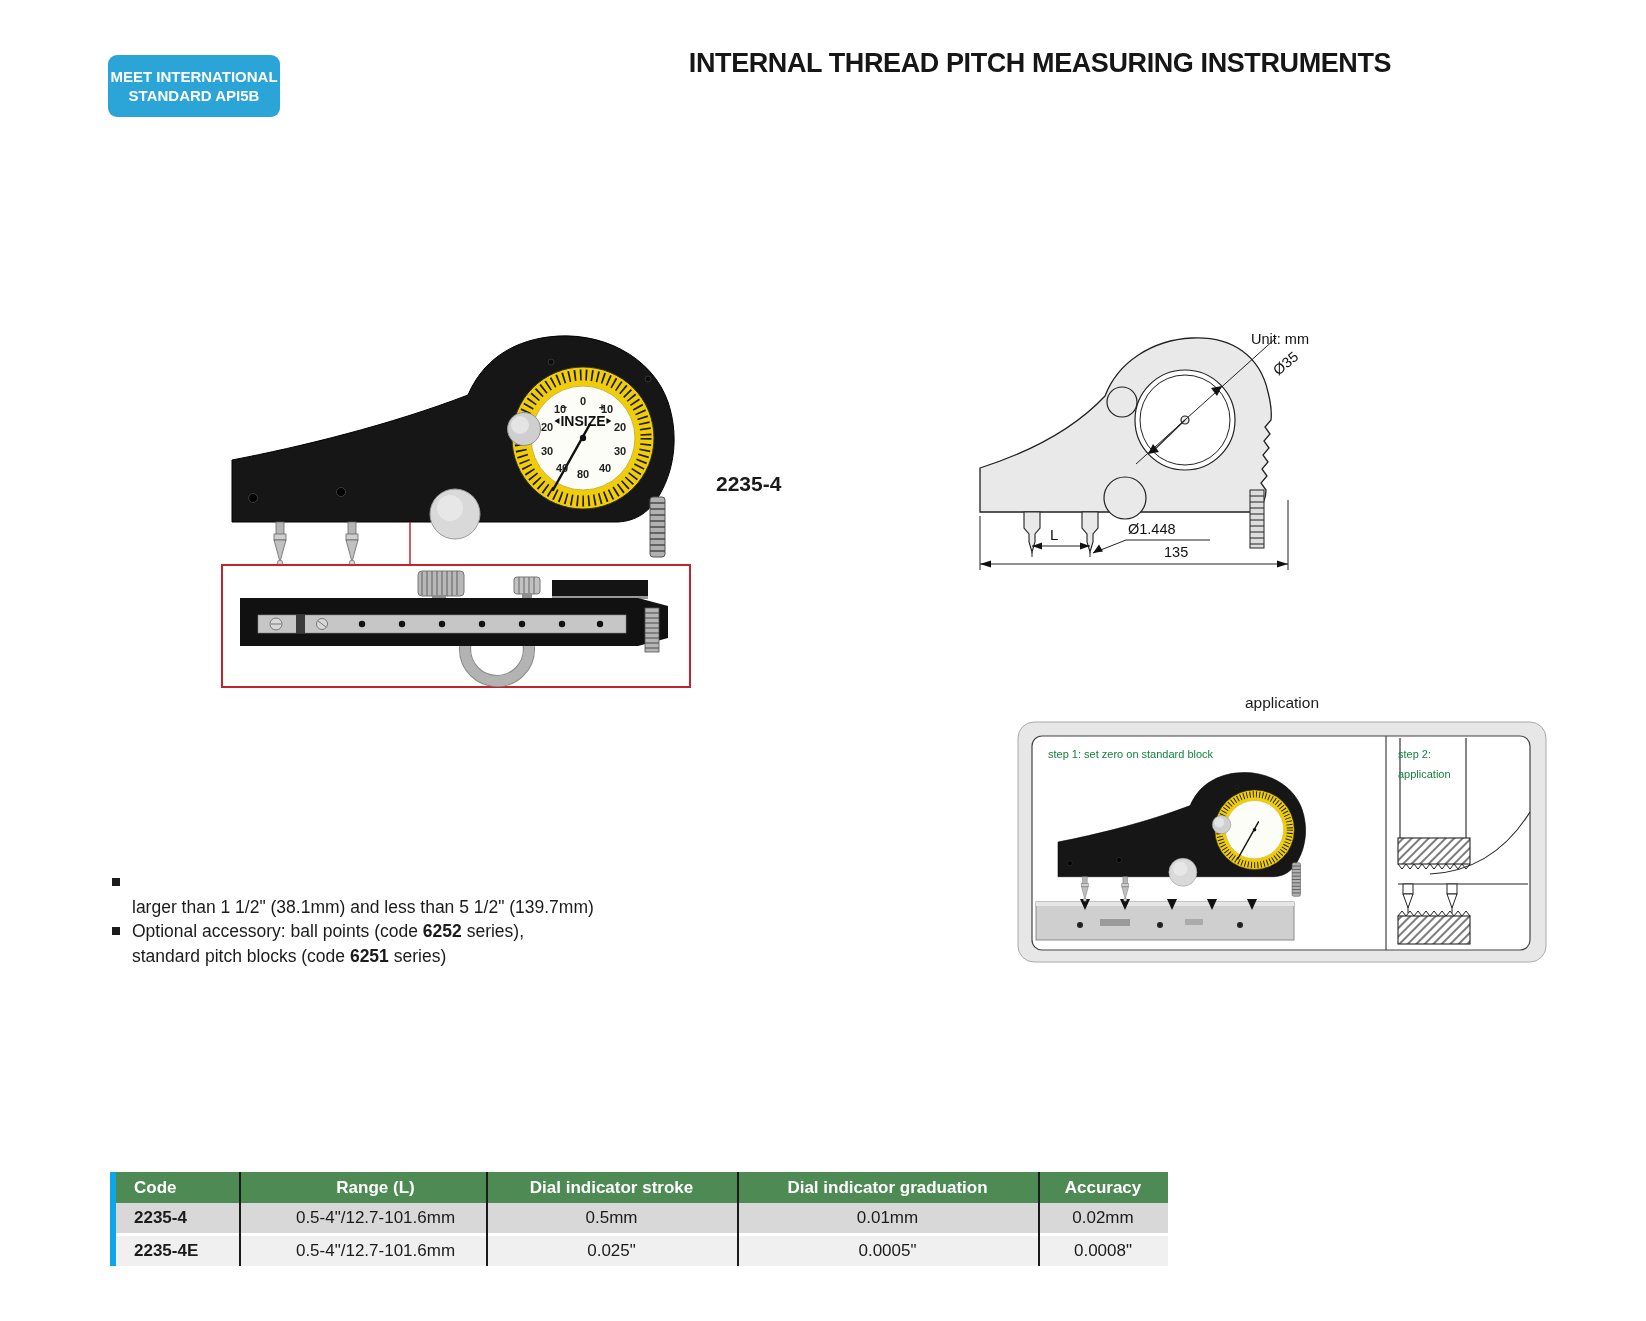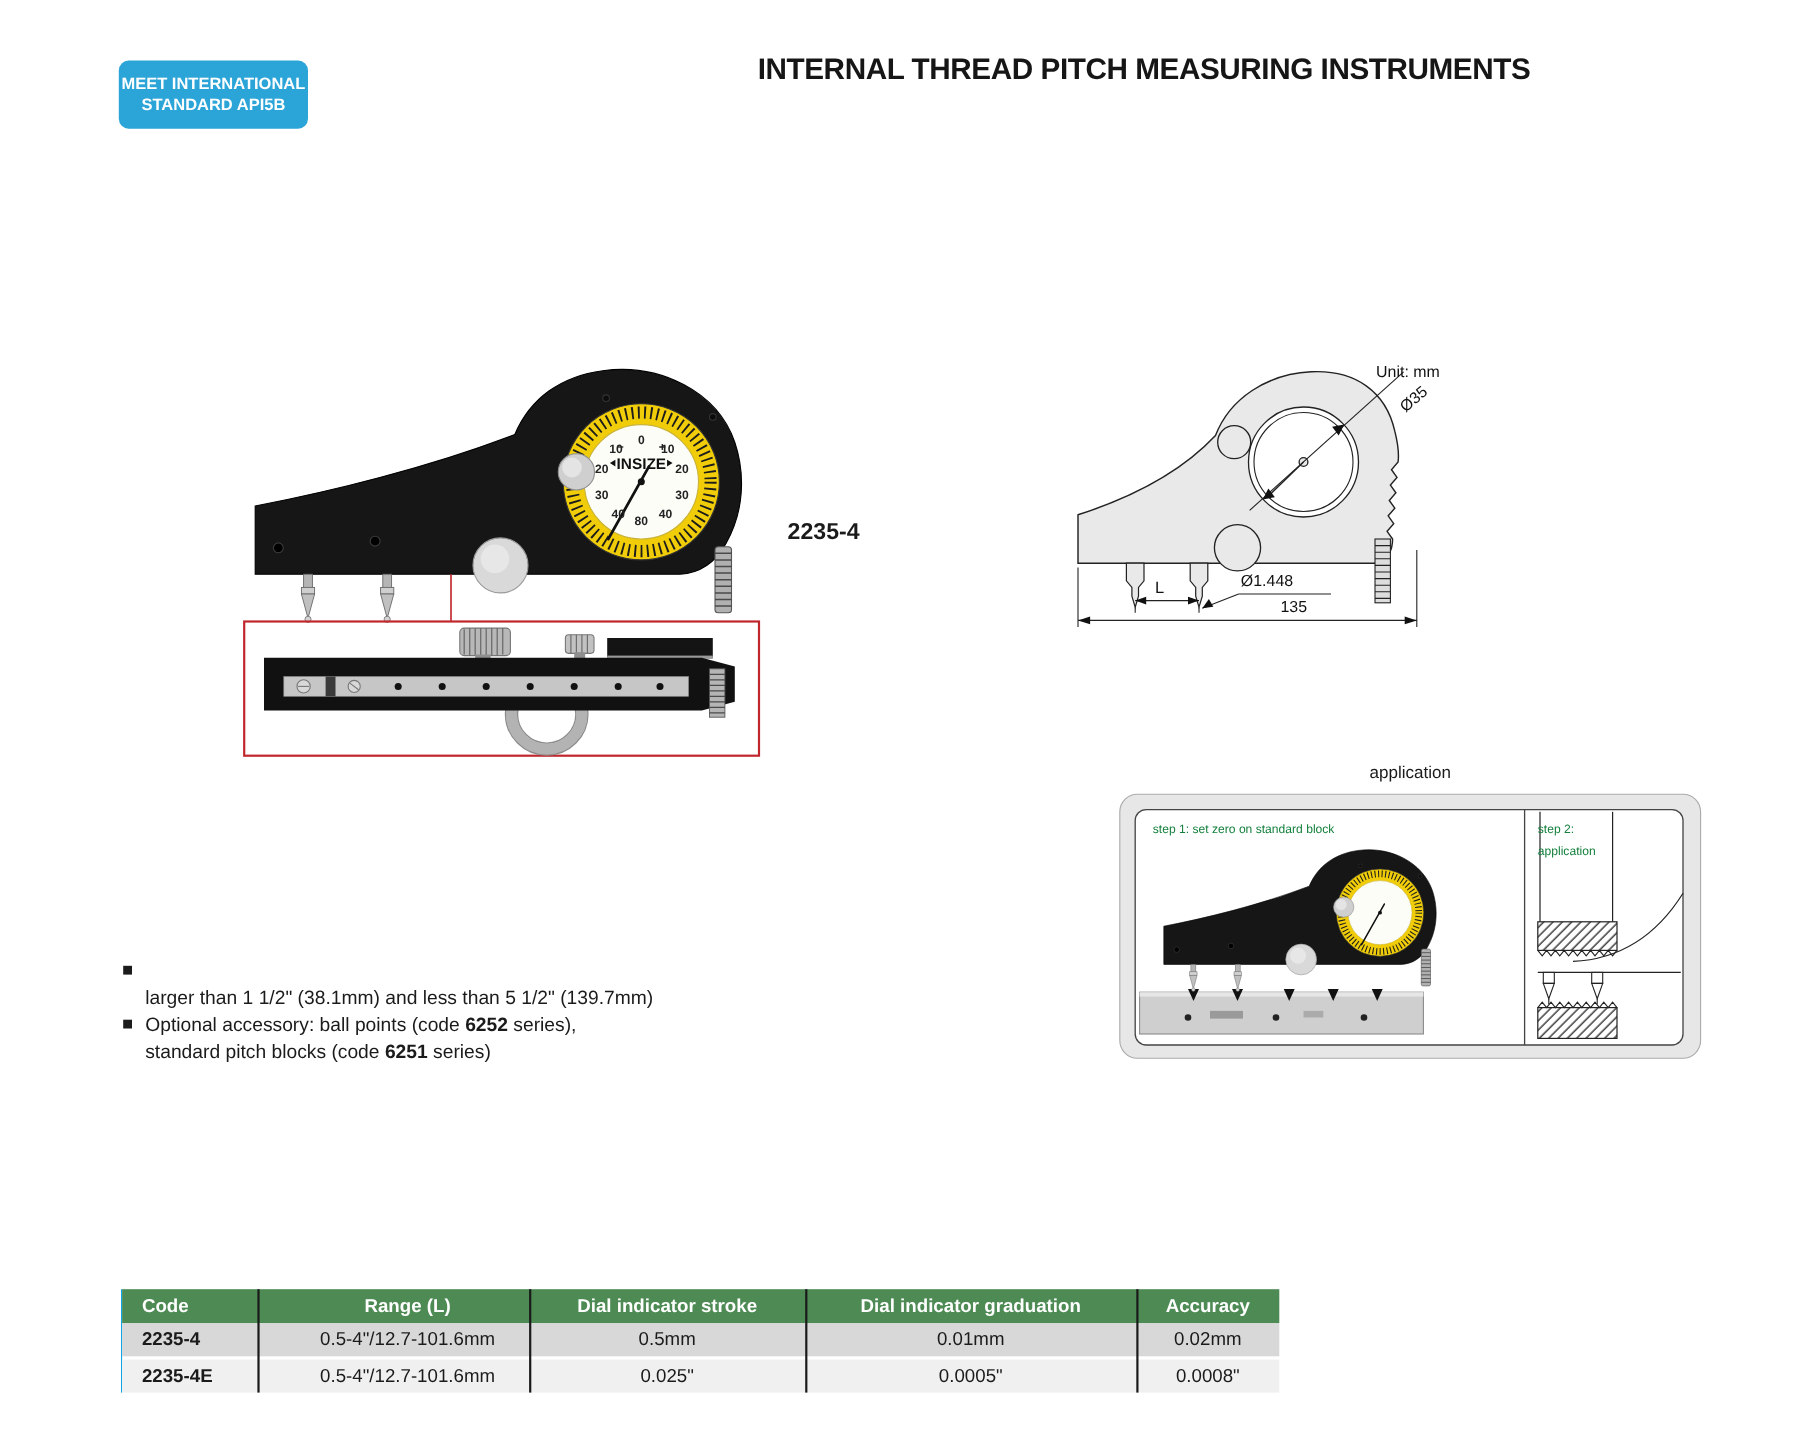--- a/index.html
+++ b/index.html
@@ -36,21 +36,21 @@
   .trow{display:grid;grid-template-columns:123px 247px 251px 301px 130px;}
   .thead{background:#4e8b54;color:#fff;font-weight:bold;height:31px;line-height:31px;}
   .tr1{background:#d8d8d8;height:30px;line-height:30px;margin-bottom:3px;}
   .tr2{background:#f0f0f0;height:30px;line-height:30px;}
   .cell{overflow:hidden;white-space:nowrap;}
   .c-left{padding-left:18px;text-align:left;}
   .c-left2{padding-left:26px;text-align:center;}
   .c-center{text-align:center;}
   .codecell{font-weight:bold;}
   .vline{position:absolute;top:0;bottom:0;width:2px;background:#1a1a1a;}
-  .spec-table{border-left:1px solid #0ea5e9;}
+  .spec-table{border-left:6px solid #0ea5e9;}
 </style>
 </head>
 <body>
 
 <div class="page">
 
   <svg class="gfx" width="1646" height="1321" viewBox="0 0 1646 1321">
     <defs>
       <pattern id="hatch" width="6" height="6" patternUnits="userSpaceOnUse" patternTransform="rotate(45)">
         <rect width="6" height="6" fill="#fff"></rect>

